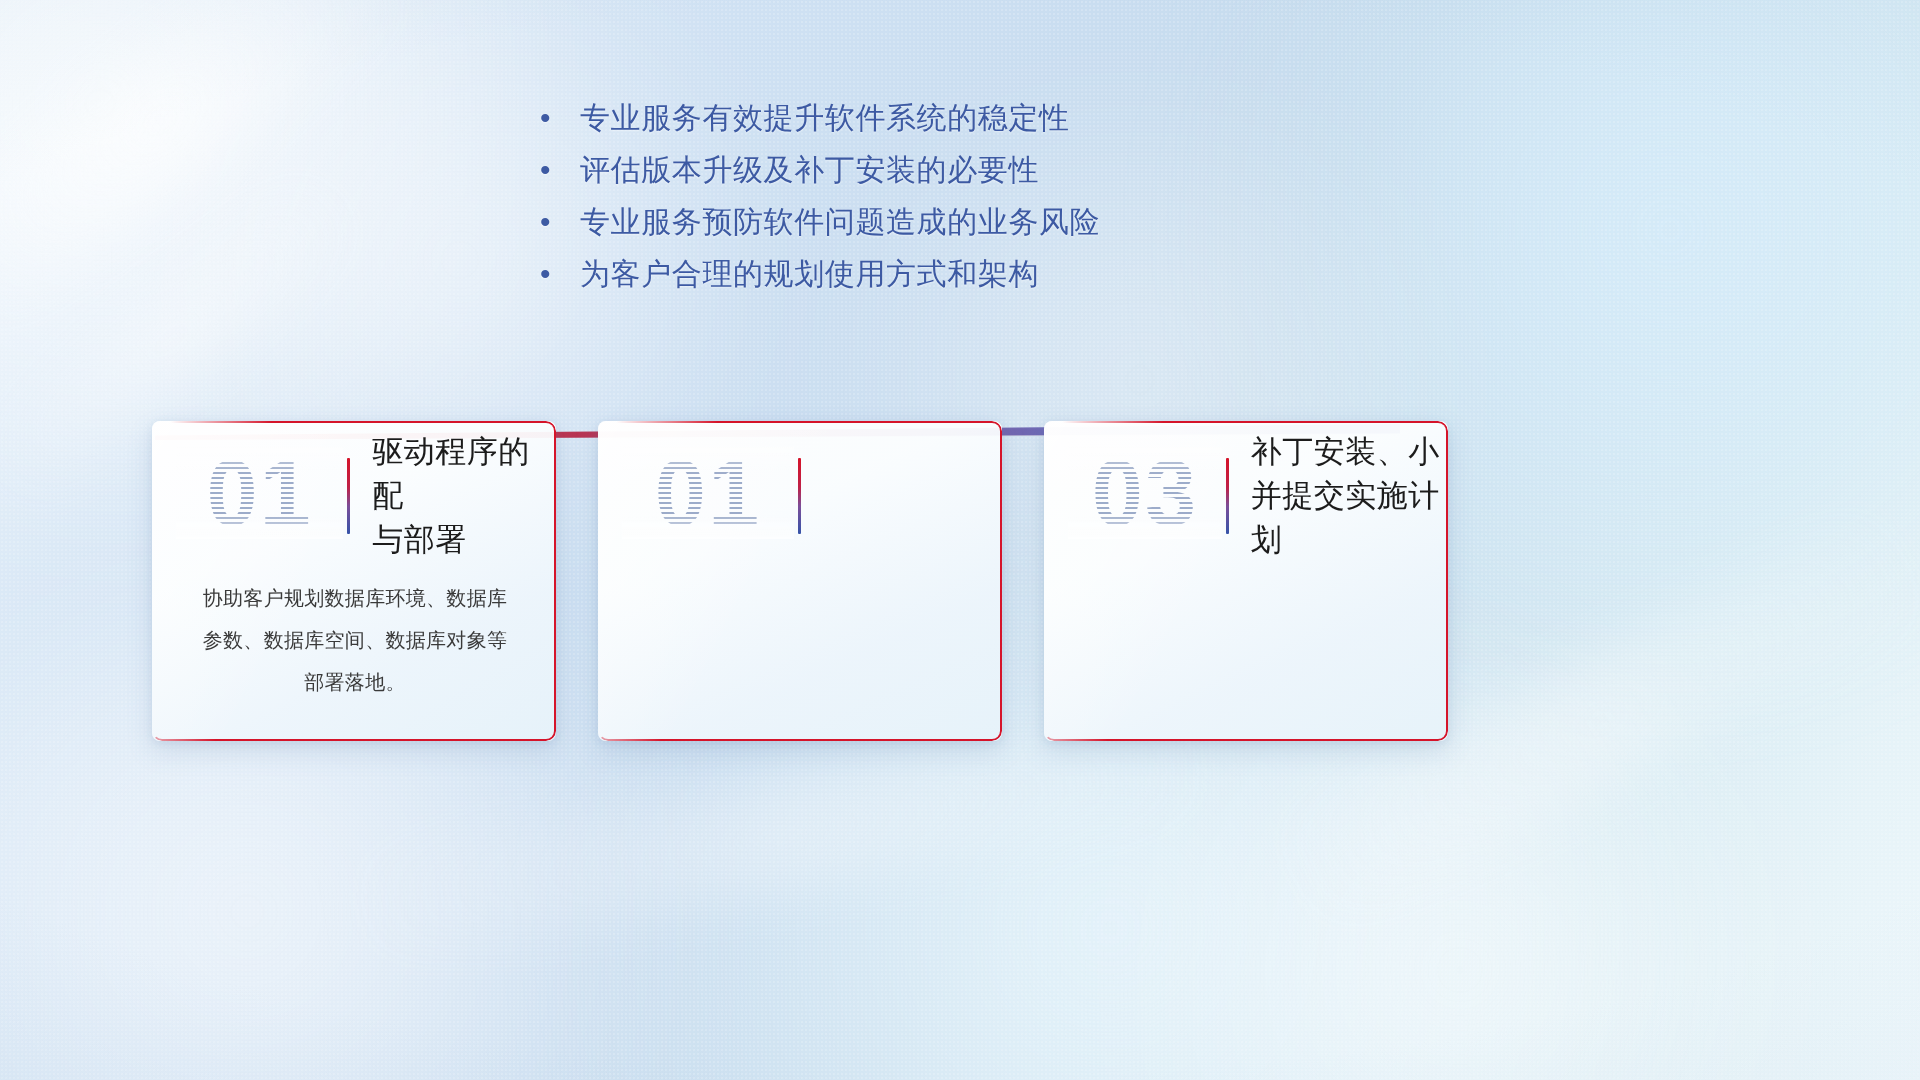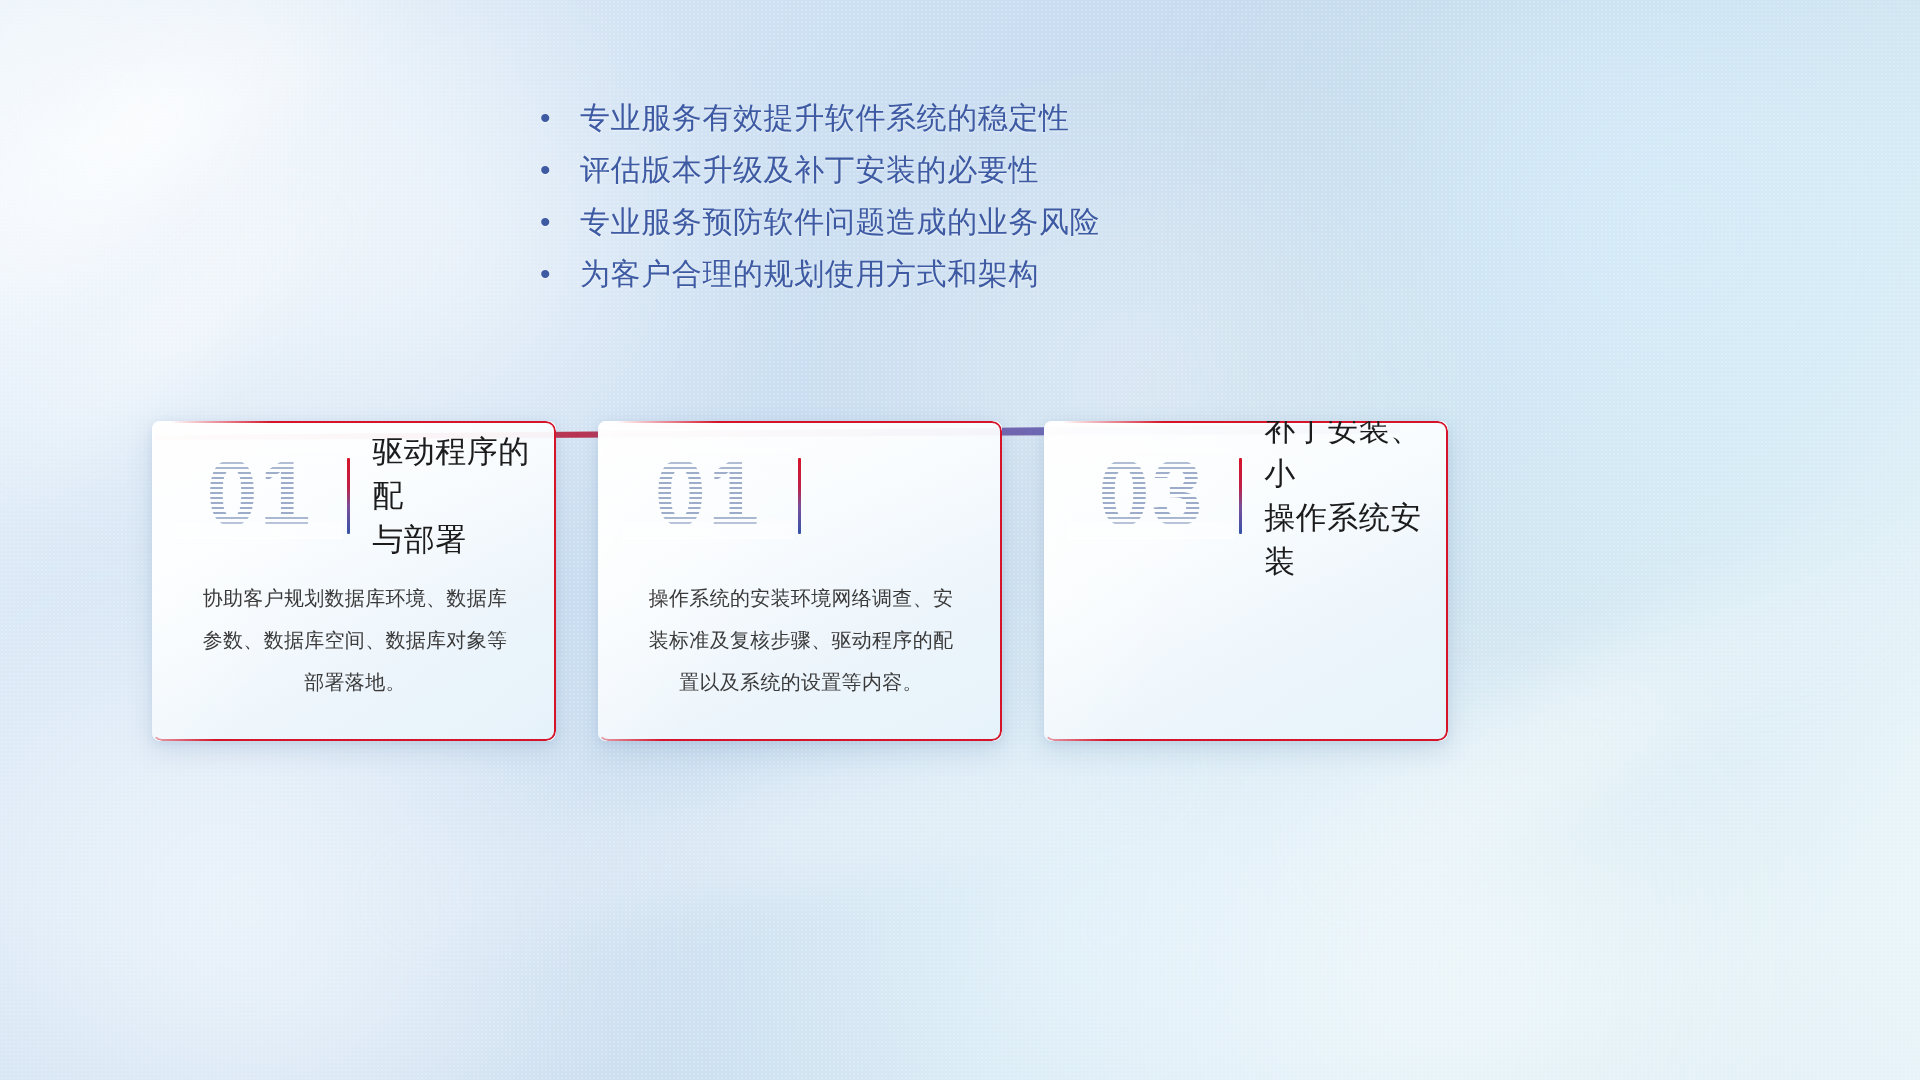--- a/index.html
+++ b/index.html
@@ -273,29 +273,26 @@
 部署落地。</div>
   </div>
 
   <div class="card">
     <div class="sheen"></div>
     <div class="accent"></div>
     <div class="card-head">
       <div class="num">01</div>
       <div class="vbar"></div>
     </div>
-    <div class="card-body">操作系统的安装环境网络调查、安
-装标准及复核步骤、驱动程序的配
-置以及系统的设置等内容。</div>
   </div>
 
   <div class="card">
     <div class="sheen"></div>
     <div class="accent"></div>
     <div class="card-head">
       <div class="num">03</div>
       <div class="vbar"></div>
       <div class="card-title">补丁安装、小
-操作系统安装</div>
+并提交实施计划</div>
     </div>
   </div>
 
 </div>
 
 </body></html>

